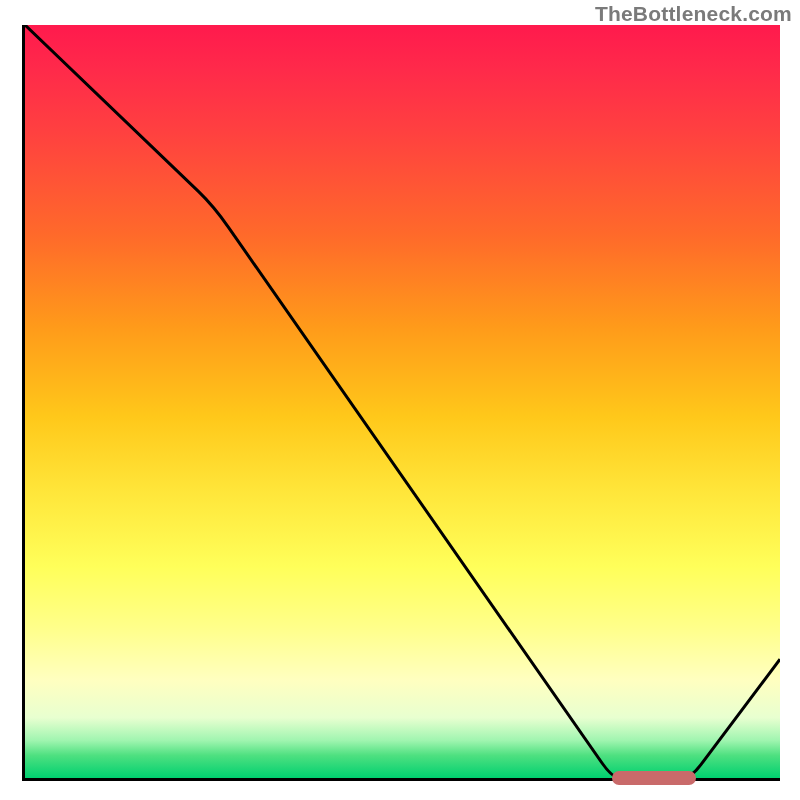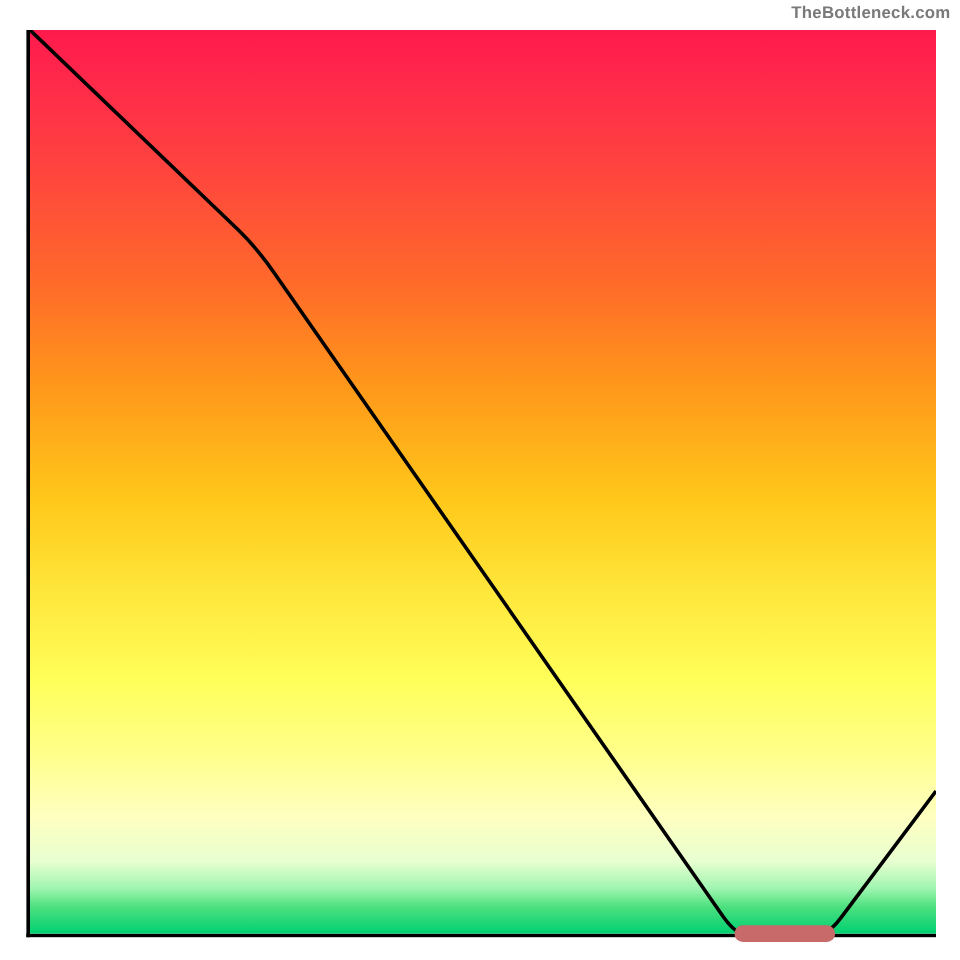--- a/index.html
+++ b/index.html
@@ -8,21 +8,21 @@
     height: 800px;
     background: #ffffff;
     position: relative;
     font-family: Arial, sans-serif;
     overflow: hidden;
   }
   .watermark {
     position: absolute;
     top: 2px;
     right: 8px;
-    font-size: 14px;
+    font-size: 21px;
     font-weight: bold;
     color: #7a7a7a;
     letter-spacing: 0.2px;
     z-index: 10;
   }
   .plot {
     position: absolute;
     left: 22px;
     top: 25px;
     width: 758px;

